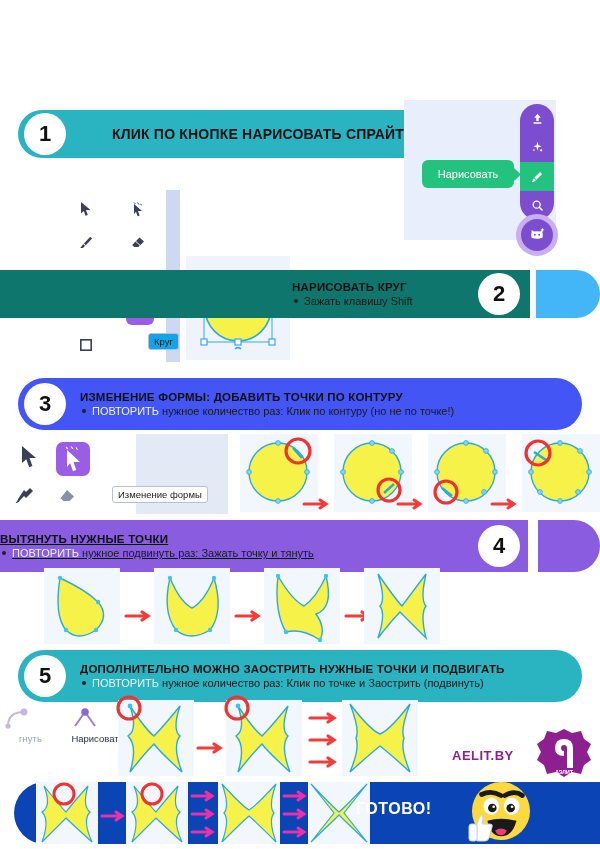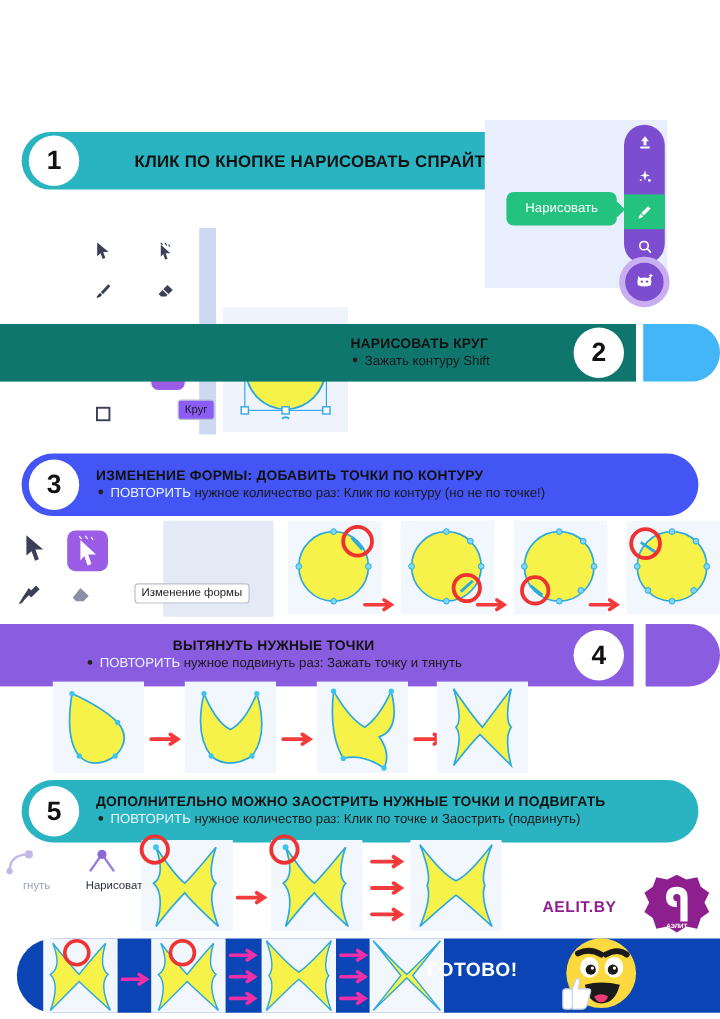--- a/index.html
+++ b/index.html
@@ -55,21 +55,21 @@
          display:flex;align-items:center;justify-content:center;}
   .draw-tip:after{content:"";position:absolute;right:-5px;top:10px;width:9px;height:9px;
          background:#24c27f;transform:rotate(45deg);}
 
   
   .toolcol{position:absolute;left:74px;top:192px;width:80px;height:170px;}
   .toolcol .trow{display:flex;gap:28px;height:34px;align-items:center;}
   .ticon{width:24px;height:24px;display:flex;align-items:center;justify-content:center;
          color:#3b3f58;font-size:15px;}
   .ticon.sel{background:#9b5de5;border-radius:6px;color:#fff;width:28px;height:28px;}
-  .tip-krug{position:absolute;left:148px;top:333px;background:#8b5cf6;border:1px solid #b9bed0;
+  .tip-krug{position:absolute;left:148px;top:333px;background:#0ea5e9;border:1px solid #b9bed0;
          border-radius:3px;font-size:9.5px;padding:2px 5px;color:#222;}
   .editor-strip{position:absolute;left:166px;top:190px;width:14px;height:172px;
          background:#cdd9f2;}
 
   
   #step2{left:0px;top:270px;width:530px;height:48px;background:#0f766e;}
   #step2 .txtwrap{margin-left:292px;}
   #step2 .badge{position:absolute;right:10px;top:3px;width:42px;height:42px;}
   .step2cap{position:absolute;right:0;top:270px;width:64px;height:48px;
          background:#43b6f7;border-radius:0 24px 24px 0;}
@@ -82,21 +82,21 @@
          border-radius:26px;padding-left:6px;}
   #step3 .txtwrap{margin-left:14px;}
   .row3{position:absolute;left:0;top:432px;width:600px;height:82px;}
   .tool3{position:absolute;left:14px;top:438px;width:130px;height:76px;}
   .panel3{position:absolute;left:136px;top:434px;width:92px;height:80px;background:#e3eaf6;}
   .tip-shape{position:absolute;left:112px;top:486px;background:#fff;border:1px solid #b9bed0;
          border-radius:3px;font-size:9.5px;padding:2px 5px;color:#222;white-space:nowrap;}
 
   
   #step4{left:0px;top:520px;width:528px;height:52px;background:#8a5ce0;}
-  #step4 .txtwrap{width:100%;text-align:center;padding-right:72px;box-sizing:border-box;}
+  #step4 .txtwrap{width:100%;text-align:left;padding-right:72px;box-sizing:border-box;text-decoration:underline;}
   #step4 .badge{position:absolute;right:8px;top:5px;}
   .step4cap{position:absolute;right:0;top:520px;width:62px;height:52px;
          background:#8a5ce0;border-radius:0 26px 26px 0;}
 
   
   #step5{left:18px;top:650px;width:564px;height:52px;background:#2ab4c2;
          border-radius:26px;padding-left:6px;}
   #step5 .txtwrap{margin-left:14px;}
 
   .tool5{position:absolute;left:4px;top:706px;width:120px;height:56px;
@@ -255,21 +255,21 @@
       <path d="M52 49 v6 M49 52 h6" stroke="#3ddca0" stroke-width="1.4"></path>
       <path d="M49 93 a4 4 0 0 1 6 0" fill="none" stroke="#35a8f0" stroke-width="1.6"></path>
     </svg>
   </div>
 
   <div class="step2cap"></div>
   <div class="stepbar" id="step2">
     <div class="txtwrap">
       <div class="steptitle">НАРИСОВАТЬ КРУГ</div>
       <div class="stepbullet">
-        <span class="bullet-dot"></span><span>Зажать контуру Shift</span>
+        <span class="bullet-dot"></span><span>Зажать клавишу Shift</span>
       </div>
     </div>
     <div class="badge">2</div>
   </div>
 
   <div class="stepbar" id="step3">
     <div class="badge">3</div>
     <div class="txtwrap">
       <div class="steptitle">ИЗМЕНЕНИЕ ФОРМЫ: ДОБАВИТЬ ТОЧКИ ПО КОНТУРУ</div>
       <div class="stepbullet">

